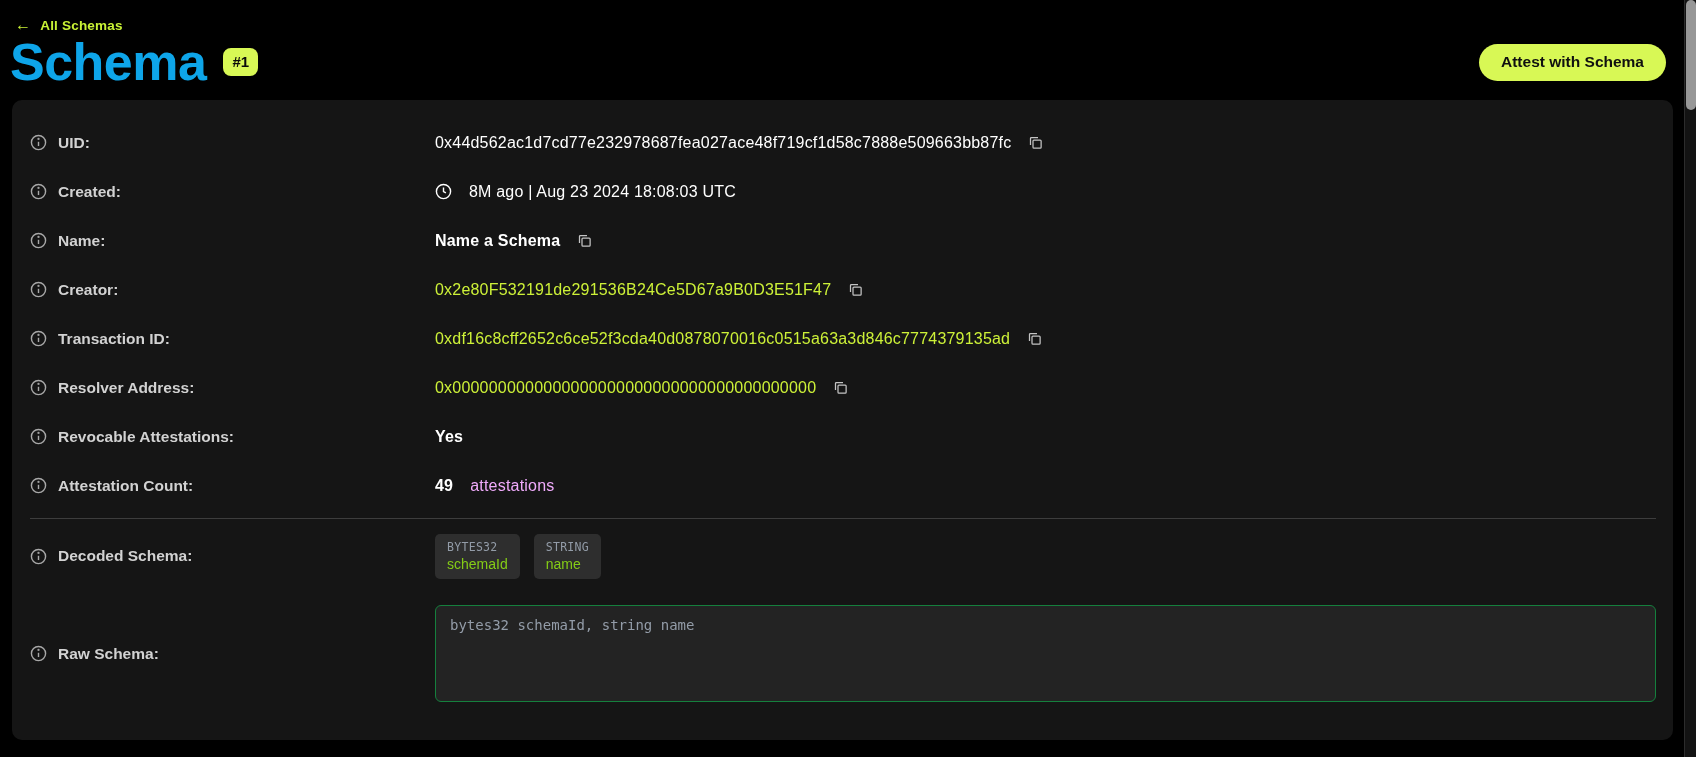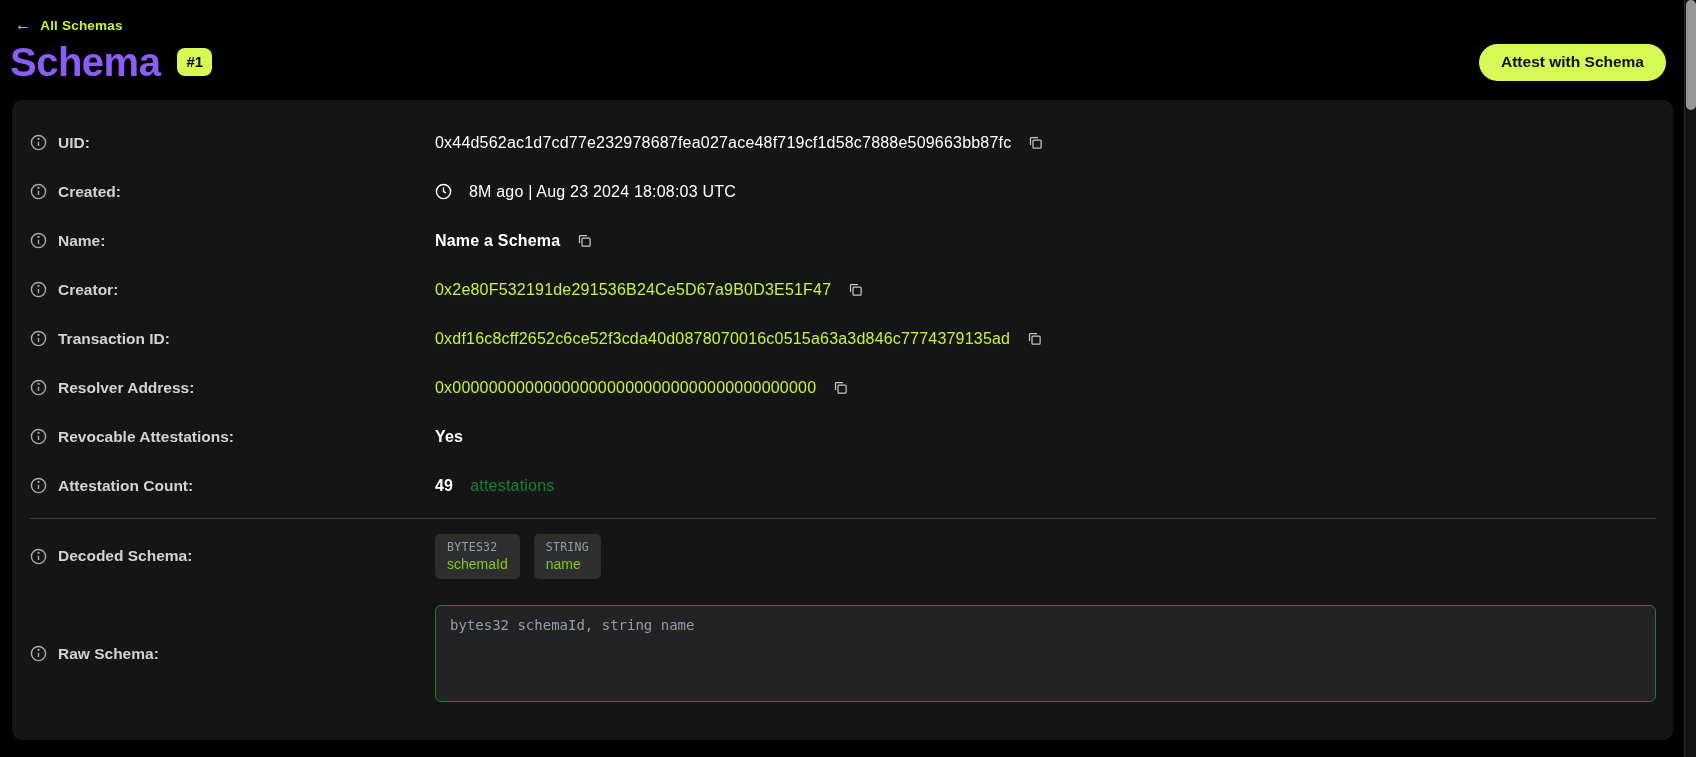--- a/index.html
+++ b/index.html
@@ -16,21 +16,21 @@
     display:flex; align-items:center; gap:9px;
     color:#c9f235; font-size:13.5px; font-weight:700;
     cursor:pointer; letter-spacing:.2px;
   }
   .back-row .arrow { font-size:16px; font-weight:400; line-height:1; }
   .title-row {
     position:absolute; top:38px; left:10px; right:30px;
     display:flex; align-items:center; gap:17px; height:48px;
   }
   h1.page-title {
-    font-size:40px; font-weight:700; letter-spacing:-0.5px; color:#8b5cf6;text-align:right;
+    font-size:52px; font-weight:700; letter-spacing:-0.5px; color:#0ea5e9;text-align:right;
   }
   .badge {
     background:#d8f855; color:#0a0a0a; font-size:15px; font-weight:700;
     padding:5px 9px; border-radius:8px; line-height:1.2;
   }
   .attest-btn {
     margin-left:auto;
     background:#d8f855; color:#101010;
     border:none; border-radius:20px;
     height:37px; padding:0 22px;
@@ -55,21 +55,21 @@
   }
   .row-label svg { flex:0 0 auto; color:#a8a8a8; }
   .row-value {
     display:flex; align-items:center; gap:17px;
     font-size:16px; color:#fff; letter-spacing:.2px;
   }
   .row-value.accent { color:#cdf138; }
   .row-value .copy { display:inline-flex; cursor:pointer; color:#c4c4c4; }
   .bold { font-weight:700; }
   .semibold { font-weight:600; }
-  .muted-link { color:#15803d; cursor:pointer; }
+  .muted-link { color:#f0abfc; cursor:pointer; }
   .divider { border-top:1px solid #3d3d3d; margin:8px 17px 0 18px; }
   
   .row.decoded { height:74px; }
   .chips { display:flex; gap:14px; }
   .chip {
     background:#2e2e2e; border-radius:5px;
     padding:6px 12px 7px 12px; min-width:62px;
   }
   .chip-type {
     font-family:"DejaVu Sans Mono", monospace;

